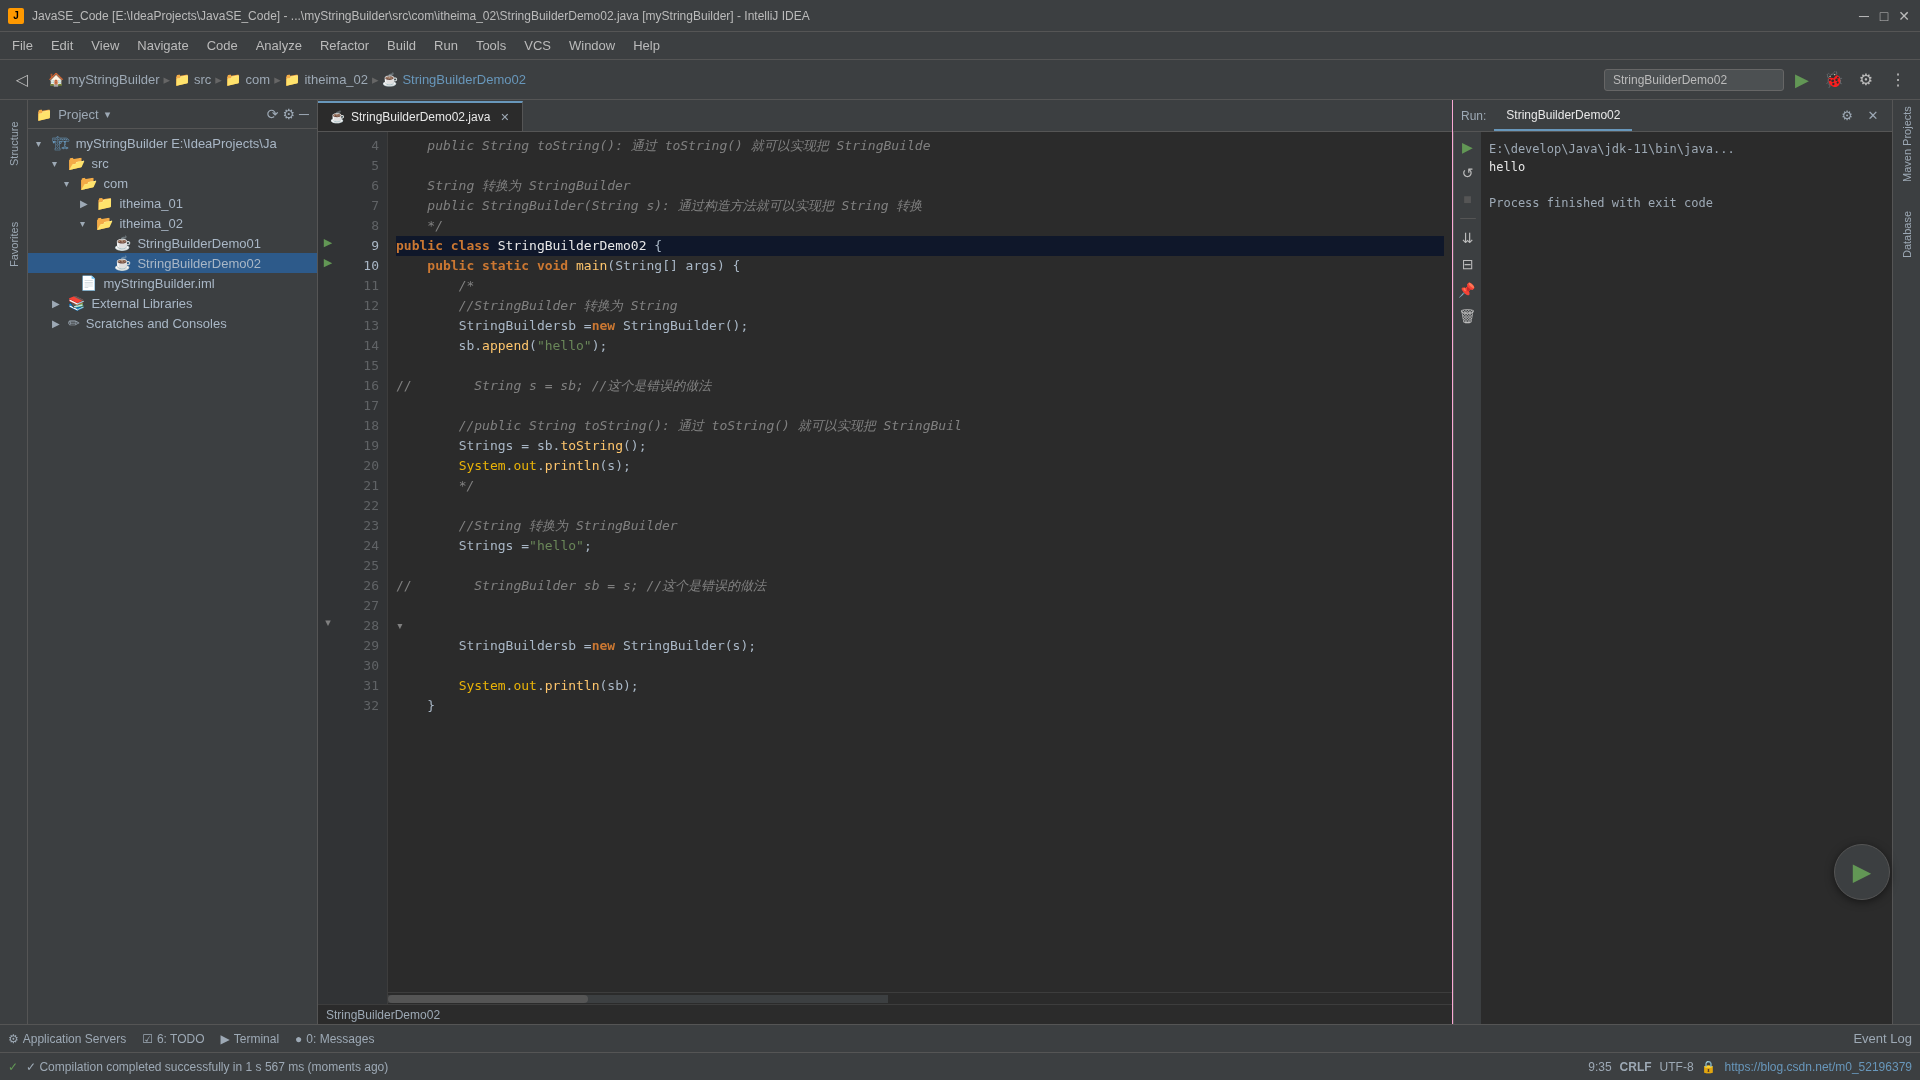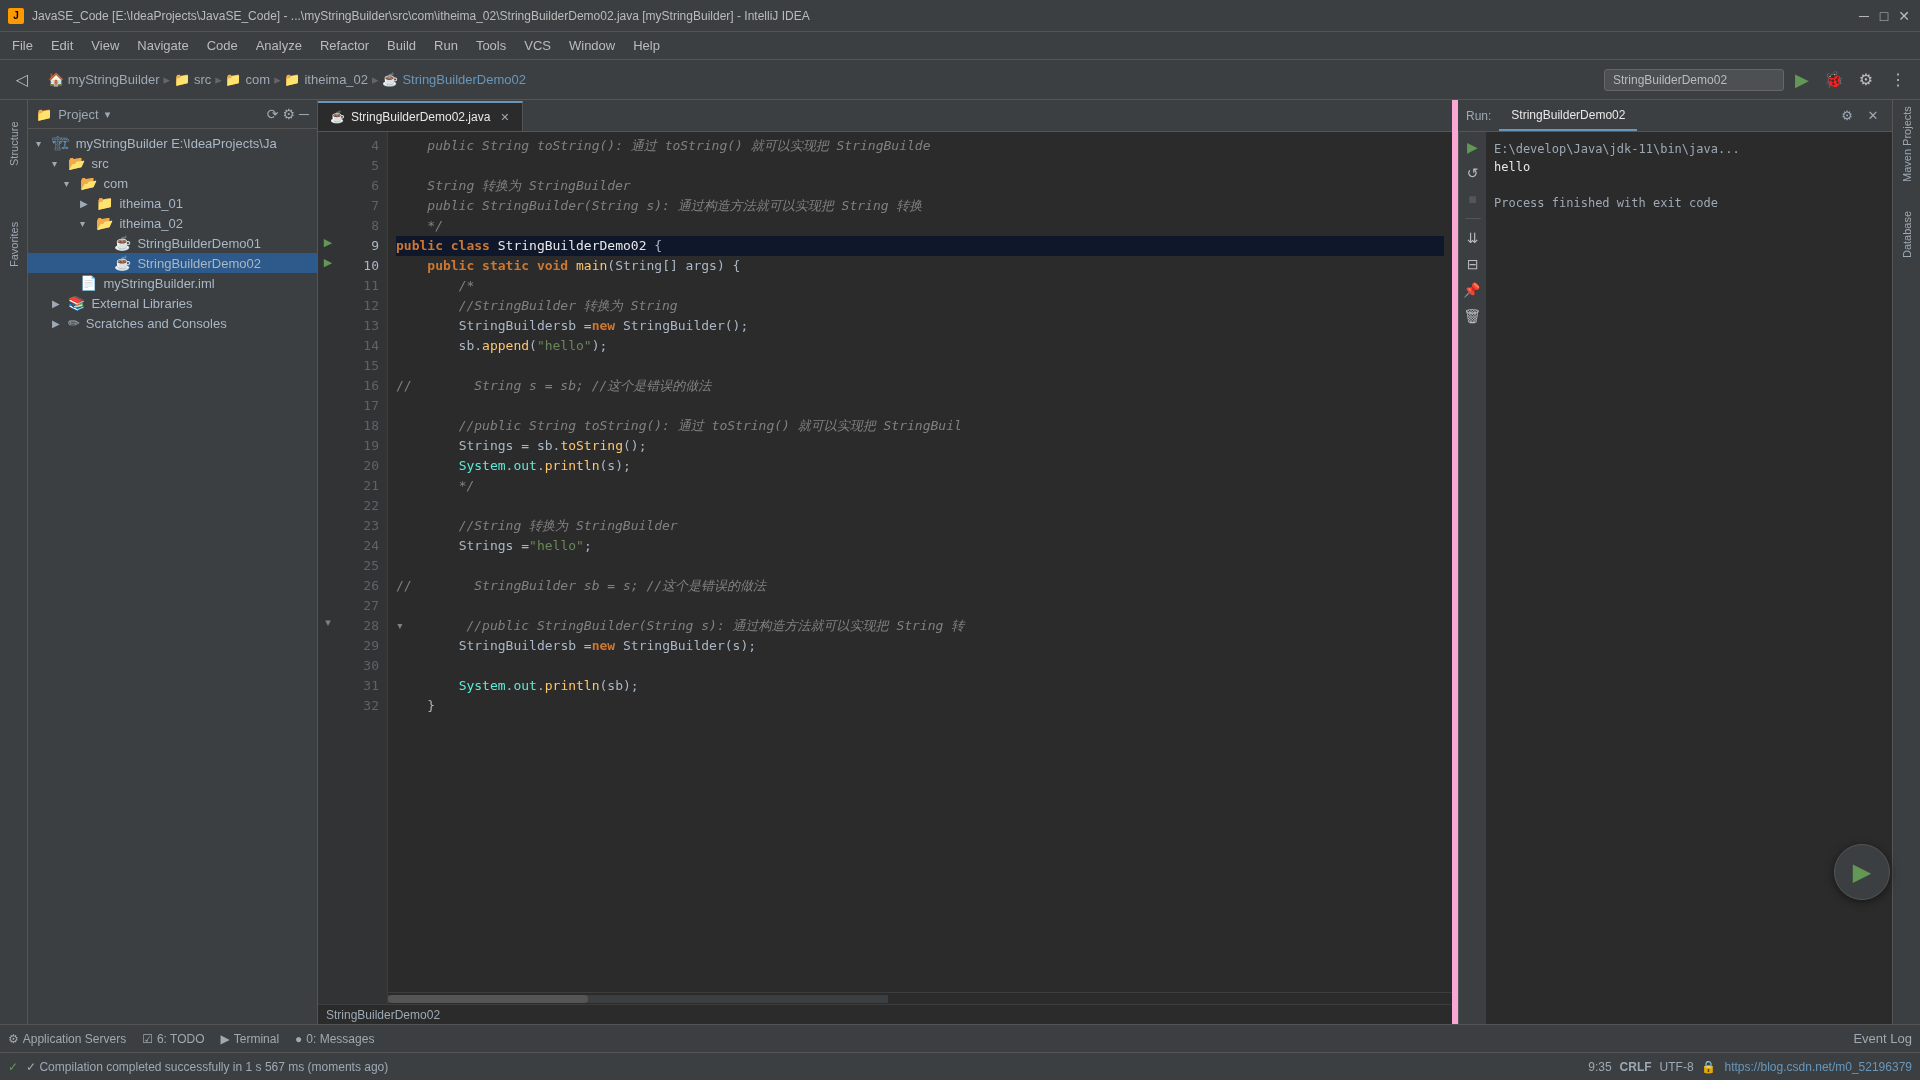--- a/index.html
+++ b/index.html
@@ -128,35 +128,35 @@
       position: relative;
     }
     .code-line { height: 20px; display: flex; align-items: flex-start; white-space: nowrap; position: relative; }
     .code-line.highlighted { background: #0f172a; }
     .kw { color: #cc7832; font-weight: bold; }
     .str { color: #6a8759; }
     .comment { color: #808080; font-style: italic; }
     .type { color: #a9b7c6; }
     .method { color: #ffc66d; }
     .cn { color: #e8e8e8; }
-    .out-kw { color: #5eead4; }
+    .out-kw { color: #eab308; }
     #gutter {
       width: 20px;
       background: #313335;
       display: flex;
       flex-direction: column;
     }
     .gutter-cell { height: 20px; display: flex; align-items: center; justify-content: center; font-size: 11px; }
     .run-arrow { color: #629755; }
 
     
     #run-panel {
       width: 440px;
       background: #2b2b2b;
-      border-left: 6px solid #f9a8d4;
+      border-left: 1px solid #f9a8d4;
       display: flex;
       flex-direction: column;
     }
     #run-tabs {
       height: 32px;
       background: #3c3f41;
       display: flex;
       align-items: center;
       border-bottom: 1px solid #555;
     }
@@ -506,21 +506,21 @@
         <div class="code-line">&nbsp;&nbsp;&nbsp;&nbsp;&nbsp;&nbsp;&nbsp;&nbsp;<span class="comment">//public String toString(): 通过 toString() 就可以实现把 StringBuil</span></div>
         <div class="code-line">&nbsp;&nbsp;&nbsp;&nbsp;&nbsp;&nbsp;&nbsp;&nbsp;<span class="type">String</span> s = sb.<span class="method">toString</span>();</div>
         <div class="code-line">&nbsp;&nbsp;&nbsp;&nbsp;&nbsp;&nbsp;&nbsp;&nbsp;<span class="out-kw">System</span>.<span class="out-kw">out</span>.<span class="method">println</span>(s);</div>
         <div class="code-line">&nbsp;&nbsp;&nbsp;&nbsp;&nbsp;&nbsp;&nbsp;&nbsp;<span class="comment">*/</span></div>
         <div class="code-line">&nbsp;</div>
         <div class="code-line">&nbsp;&nbsp;&nbsp;&nbsp;&nbsp;&nbsp;&nbsp;&nbsp;<span class="comment">//String 转换为 StringBuilder</span></div>
         <div class="code-line">&nbsp;&nbsp;&nbsp;&nbsp;&nbsp;&nbsp;&nbsp;&nbsp;<span class="type">String</span> s = <span class="str">"hello"</span>;</div>
         <div class="code-line">&nbsp;</div>
         <div class="code-line"><span style="color:#808080;">//</span>&nbsp;&nbsp;&nbsp;&nbsp;&nbsp;&nbsp;&nbsp;&nbsp;<span class="comment">StringBuilder sb = s; //这个是错误的做法</span></div>
         <div class="code-line">&nbsp;</div>
-        <div class="code-line"><span style="color:#808080;">▾</span>&nbsp;&nbsp;&nbsp;&nbsp;&nbsp;&nbsp;&nbsp;&nbsp;<span class="comment">//public StringBuilder(String s): 通过构造方法就可以实现把 String 转</span></div>
+        <div class="code-line"><span style="color:#808080;">▾</span>&nbsp;&nbsp;&nbsp;&nbsp;&nbsp;&nbsp;&nbsp;&nbsp;</div>
         <div class="code-line">&nbsp;&nbsp;&nbsp;&nbsp;&nbsp;&nbsp;&nbsp;&nbsp;<span class="type">StringBuilder</span> sb = <span class="kw">new</span>&nbsp;<span class="type">StringBuilder</span>(s);</div>
         <div class="code-line">&nbsp;</div>
         <div class="code-line">&nbsp;&nbsp;&nbsp;&nbsp;&nbsp;&nbsp;&nbsp;&nbsp;<span class="out-kw">System</span>.<span class="out-kw">out</span>.<span class="method">println</span>(sb);</div>
         <div class="code-line">&nbsp;&nbsp;&nbsp;&nbsp;}</div>
 
         <div style="position:absolute; bottom:0; left:0; right:0; height:12px; background:#2b2b2b; border-top:1px solid #3d3d3d;">
           <div style="margin-left:0; height:8px; margin-top:2px; background:#3c3f41; position:relative; width:500px;">
             <div style="width:200px; height:8px; background:#555; border-radius:4px; position:absolute; left:0;"></div>
           </div>
         </div>

